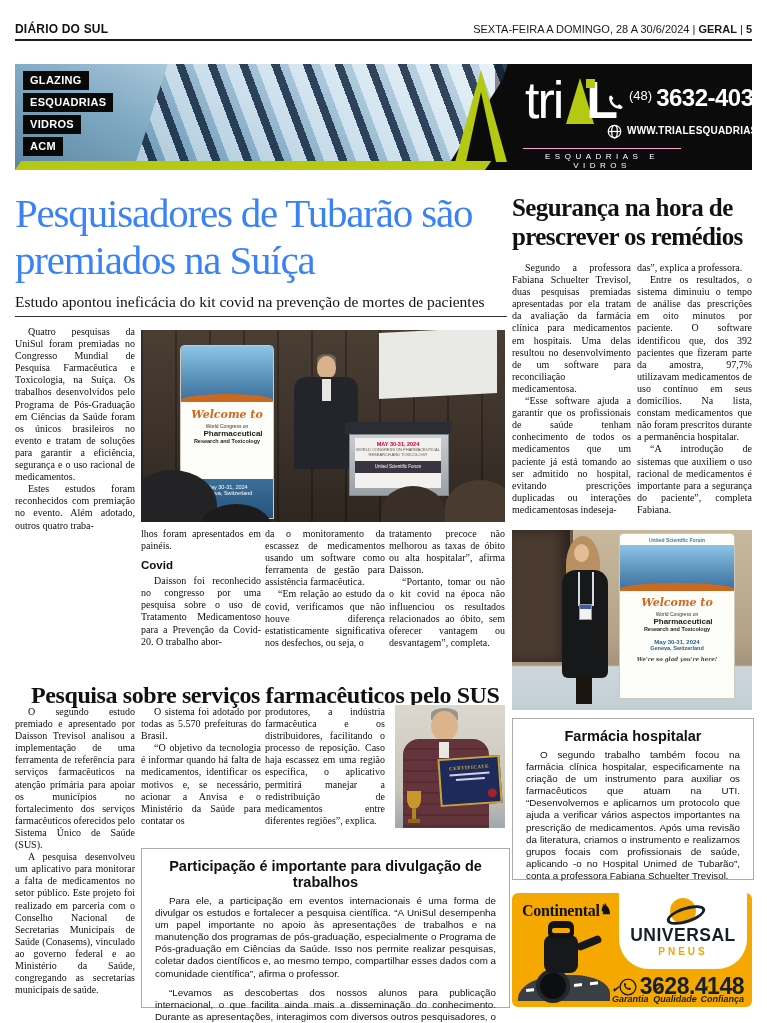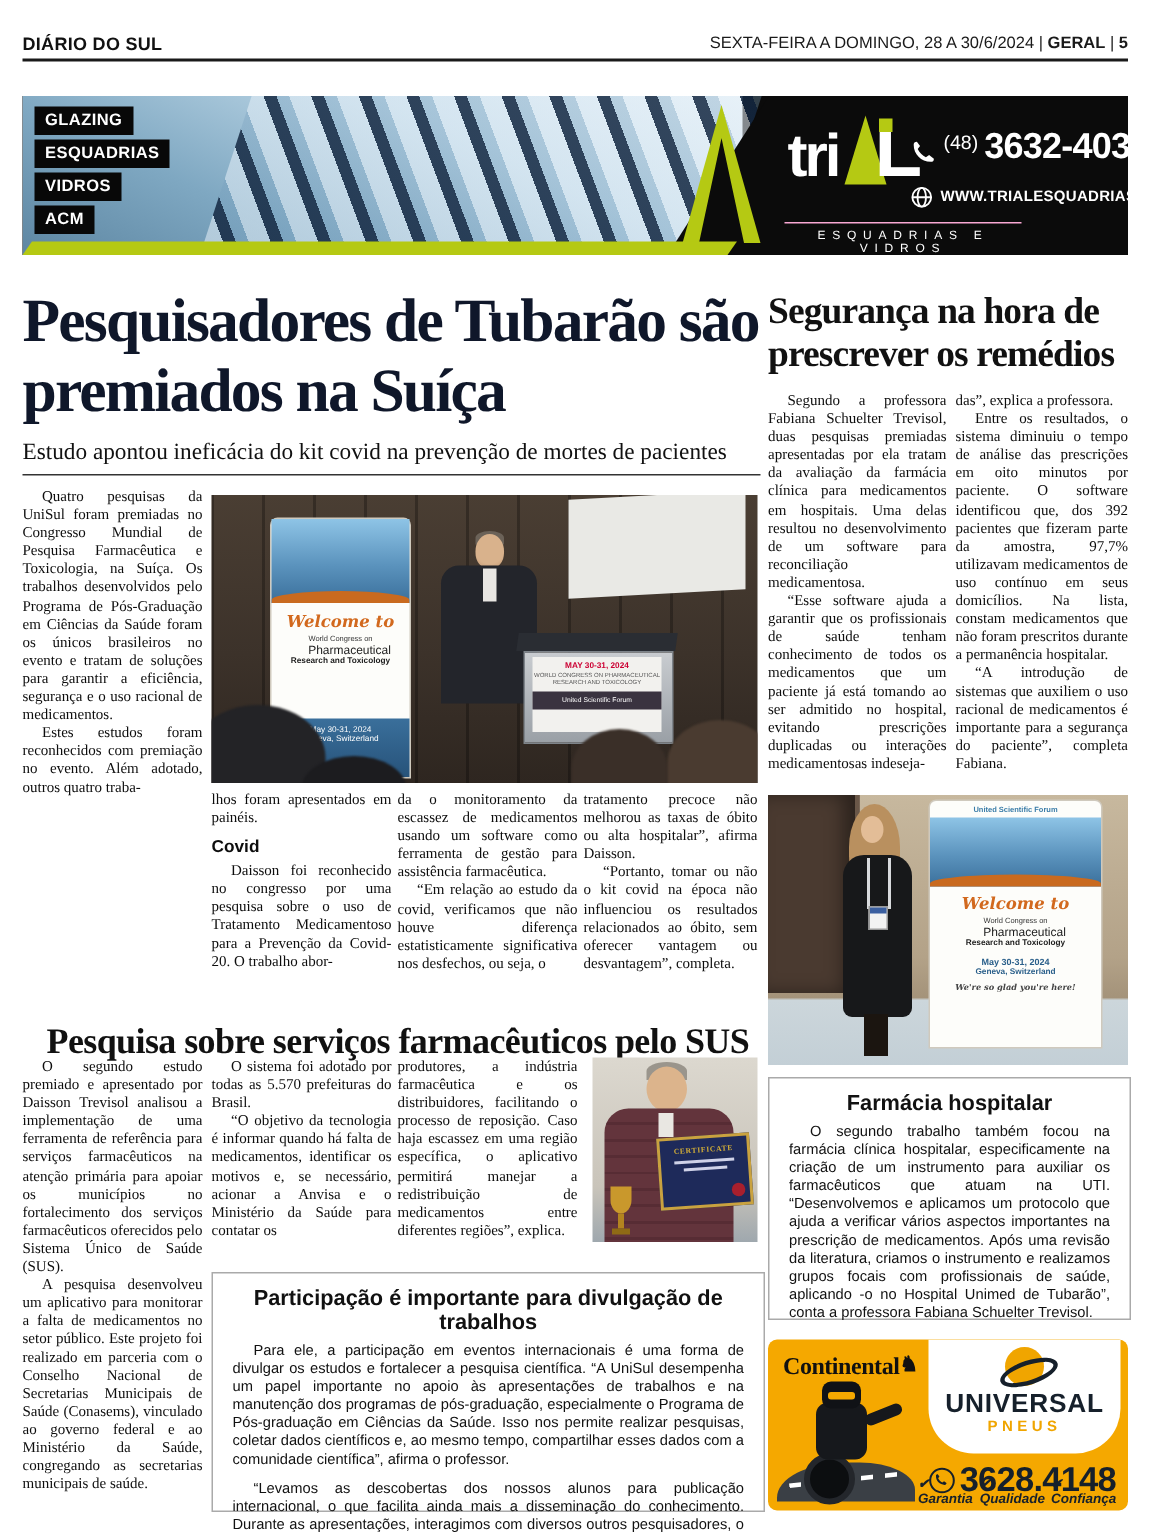--- a/index.html
+++ b/index.html
@@ -24,35 +24,35 @@
     clip-path:polygon(22% 0,100% 0,100% 100%,0 100%);}
   .tagcol{left:8px;top:7px;}
   .tag{display:block;width:max-content;background:#080808;color:#fff;font:bold 11px/1 "Liberation Sans",sans-serif;
        padding:4px 7px;margin-bottom:3px;letter-spacing:.3px;}
   .tri-a{left:440px;top:6px;width:0;height:0;border-left:26px solid transparent;border-right:26px solid transparent;
          border-bottom:92px solid #b5c913;}
   .tri-a:after{content:"";position:absolute;left:-15px;top:22px;width:0;height:0;
          border-left:15px solid transparent;border-right:15px solid transparent;border-bottom:70px solid #0b0b0b;}
   .banner-strip{left:0;bottom:0;width:470px;height:9px;background:#b5c913;transform:skewX(-35deg);transform-origin:bottom left;}
   .logo-wrap{left:510px;top:6px;color:#fff;font-family:"Liberation Sans",sans-serif;}
-  .logo-tri{font-size:40px;font-weight:bold;letter-spacing:-2px;line-height:60px;}
+  .logo-tri{font-size:52px;font-weight:normal;letter-spacing:-2px;line-height:60px;}
   .logo-dot{position:absolute;left:61px;top:9px;width:9px;height:9px;background:#b5c913;}
   .logo-a2{display:inline-block;width:0;height:0;border-left:14px solid transparent;border-right:14px solid transparent;
            border-bottom:46px solid #b5c913;vertical-align:-6px;margin-left:4px;}
   .logo-l{font-size:52px;font-weight:bold;margin-left:-8px;}
   .logo-tagline{left:508px;top:84px;color:#fff;font:8px "Liberation Sans",sans-serif;letter-spacing:4.5px;border-top:1px solid #f9a8d4;padding-top:3px;width:158px;text-align:center;}
   .contact-phone{left:592px;top:20px;color:#fff;white-space:nowrap;}
   .contact-phone .pre{font:13px "Liberation Sans",sans-serif;vertical-align:6px;}
   .contact-phone .num{font:bold 24px "Liberation Sans",sans-serif;letter-spacing:-.5px;}
   .contact-web{left:592px;top:60px;color:#fff;font:bold 10px "Liberation Sans",sans-serif;letter-spacing:.2px;white-space:nowrap;}
   .icon-svg{vertical-align:middle;margin-right:5px;}
 
   
-  .main-headline{left:15px;top:190px;width:500px;font-size:41px;line-height:47px;font-weight:bold;
-    letter-spacing:-1.2px;color:#0f172a;}
+  .main-headline{left:15px;top:190px;width:500px;font-size:41px;line-height:47px;font-weight:normal;
+    letter-spacing:-1.2px;color:#3b82f6;}
   .sub-headline{left:15px;top:293px;width:494px;font-size:15.5px;color:#111;}
   .sub-rule{left:15px;top:316px;width:492px;height:1px;background:#333;}
   .sec-headline{left:512px;top:193px;width:246px;font-size:25px;line-height:29px;font-weight:bold;letter-spacing:-.6px;}
   .sus-headline{left:15px;top:665px;width:495px;font-size:24px;line-height:28px;font-weight:bold;letter-spacing:-.4px;}
 
   
   .col{position:absolute;width:120px;font-size:10px;line-height:12.1px;text-align:justify;color:#0d0d0d;}
   .col p{margin:0;text-indent:13px;}
   .col p.cont{text-indent:0;}
   .covid-sub{font:bold 11.5px "Liberation Sans",sans-serif;margin:7px 0 4px;text-indent:0;}
@@ -69,21 +69,21 @@
   .ph-main{left:141px;top:330px;width:364px;height:192px;
     background:linear-gradient(180deg,#4a3e33 0%,#3c322a 55%,#2e2620 100%);}
   .wood{position:absolute;inset:0;background:repeating-linear-gradient(90deg,rgba(0,0,0,.28) 0 2px,transparent 2px 34px);}
   .screen{position:absolute;right:8px;top:0;width:118px;height:66px;background:#e9e9e5;transform:skewY(-3deg);}
   .rollup{position:absolute;background:#fdfdfa;border-radius:4px 4px 0 0;box-shadow:0 0 0 1px #cfc9bd;
     font-family:"Liberation Sans",sans-serif;text-align:center;}
   .rollup .img{background:linear-gradient(180deg,#8ec4e6 0%,#5b93bd 55%,#3a6f9b 100%);position:relative;overflow:hidden;}
   .rollup .img:after{content:"";position:absolute;left:0;bottom:-4px;width:100%;height:12px;background:#c96a1f;border-radius:50% 50% 0 0;}
   .script{font-family:"DejaVu Serif",serif;font-style:italic;font-weight:bold;color:#d2691e;}
   .rollup .t1{font-size:5px;color:#333;margin-top:2px;}
-  .rollup .t2{font-weight:normal;color:#1c1c1c;margin-left:12px;}
+  .rollup .t2{font-weight:bold;color:#1c1c1c;margin-left:12px;}
   .rollup .t3{font-weight:bold;color:#1c1c1c;}
   .rollup .t4{color:#2a5f8a;font-weight:bold;}
   .speaker-head{position:absolute;left:176px;top:26px;width:19px;height:23px;border-radius:50% 50% 45% 45%;
     background:radial-gradient(circle at 50% 45%,#d9b28c 60%,#bf9570);}
   .speaker-hair{position:absolute;left:176px;top:24px;width:19px;height:9px;border-radius:50% 50% 0 0;background:#6b6258;}
   .speaker-body{position:absolute;left:153px;top:47px;width:64px;height:92px;border-radius:12px 12px 0 0;background:#23252b;}
   .speaker-shirt{position:absolute;left:181px;top:49px;width:9px;height:22px;background:#e8e6e2;}
   .podium{position:absolute;left:198px;top:92px;width:118px;height:100px;}
   .podium .top{position:absolute;left:6px;top:0;width:106px;height:12px;background:#2a2d33;transform:skewX(-8deg);}
   .podium .bodyp{position:absolute;left:10px;top:12px;width:98px;height:60px;background:linear-gradient(180deg,#c9ccd0,#9aa0a6);border:1px solid #7e848a;}

